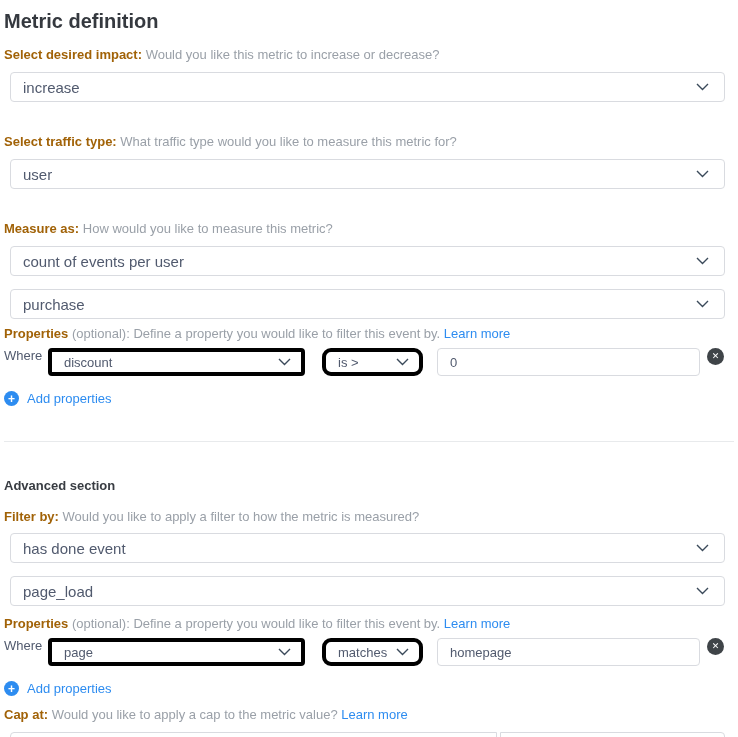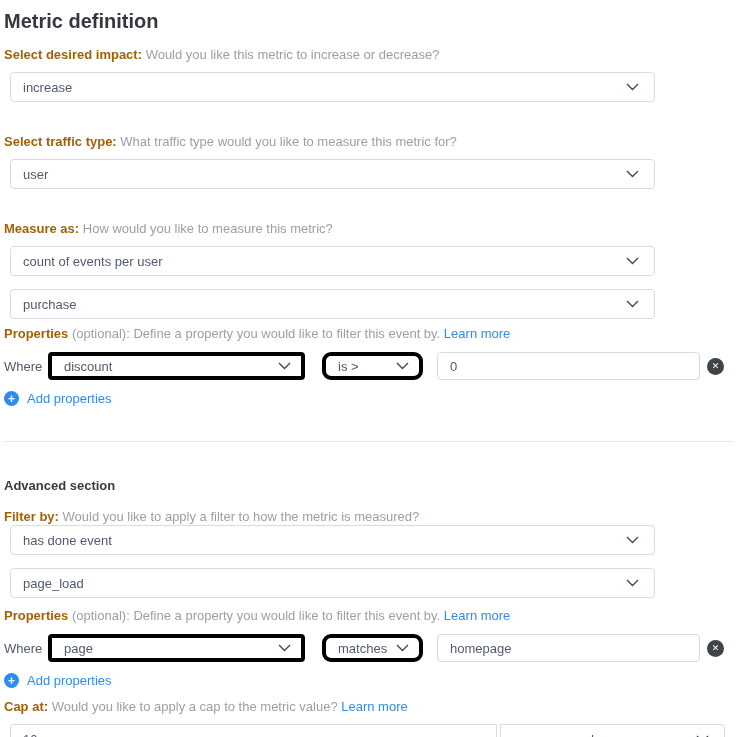--- a/index.html
+++ b/index.html
@@ -12,41 +12,41 @@
   }
   .page{padding-top:10px;}
   .page-title{margin:0 0 0 4px;font-size:20px;font-weight:bold;color:#35393f;}
 
   .label-row{margin-left:4px;font-size:13px;line-height:16px;}
   .label-bold{font-weight:bold;color:#a16207;}
   .question{color:#9aa0a8;}
   .link{color:#2d8cf0;cursor:pointer;text-decoration:none;}
 
   .select{
-    margin-left:10px;width:645px;height:30px;box-sizing:border-box;
+    margin-left:10px;width:715px;height:30px;box-sizing:border-box;
     border:1px solid #d9dbe0;border-radius:4px;background:#fff;
     display:flex;align-items:center;justify-content:space-between;
-    padding:0 15px 0 12px;font-size:13px;color:#515a6e;cursor:pointer;
+    padding:0 15px 0 12px;font-size:15px;color:#515a6e;cursor:pointer;
   }
   .chev{display:flex;align-items:center;}
   .chev svg{display:block;}
 
   .mt-title-gap{margin-top:14px;}
-  .mt8{}
+  .mt8{margin-top:8px;}
   .mt9{margin-top:9px;}
   .mt32{margin-top:32px;}
   .mt13{margin-top:13px;}
   .mt7{margin-top:7px;}
   .mt10{margin-top:10px;}
   .mt11{margin-top:11px;}
   .mt16{margin-top:16px;}
 
   .where-row{
     margin-left:4px;margin-top:6px;width:720px;
-    display:flex;align-items:center;height:36px;
+    display:flex;height:36px;
   }
   .where-label{width:44px;font-size:13px;color:#515a6e;flex:none;}
   .mini-select{
     box-sizing:border-box;height:28px;border:4px solid #000000;border-radius:4px;
     display:flex;align-items:center;justify-content:space-between;
     padding:0 10px 0 12px;font-size:13px;color:#515a6e;background:#fff;cursor:pointer;flex:none;
   }
   .prop-select{width:257px;margin-right:17px;}
   .op-select{width:101px;margin-right:14px;border-radius:9px;}
   .text-input{

